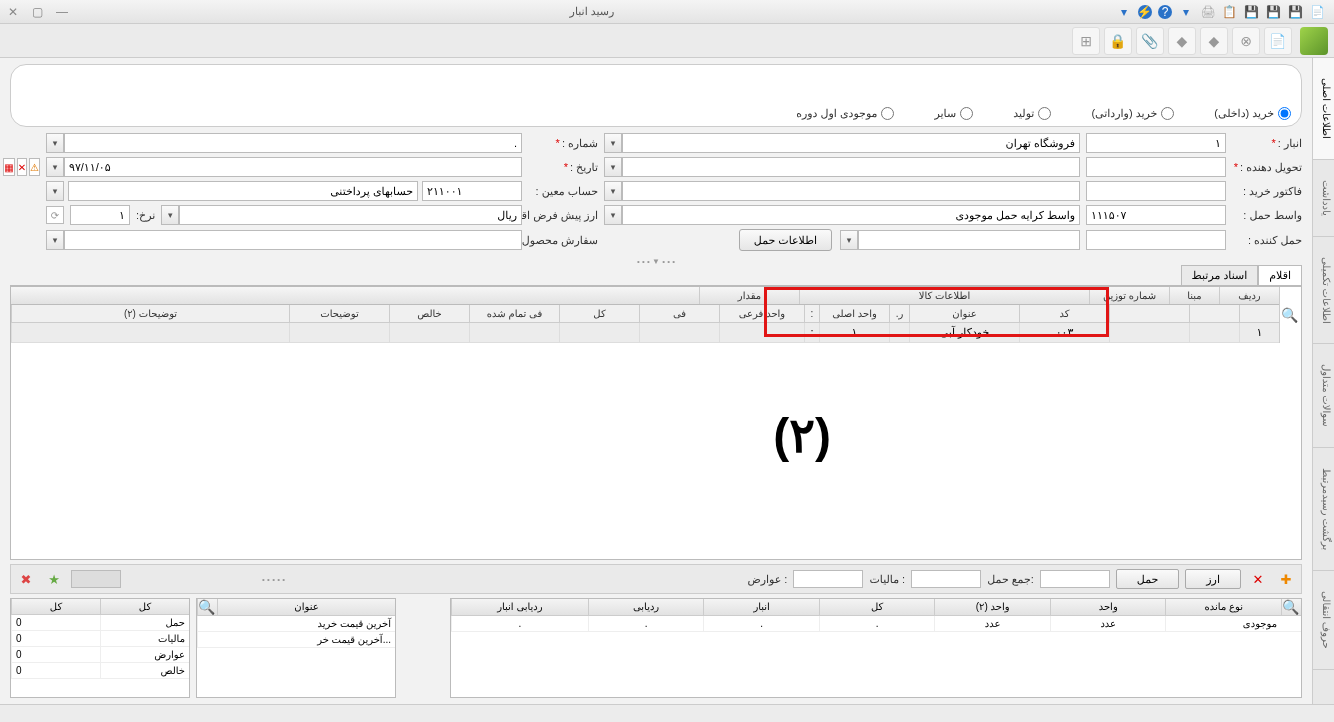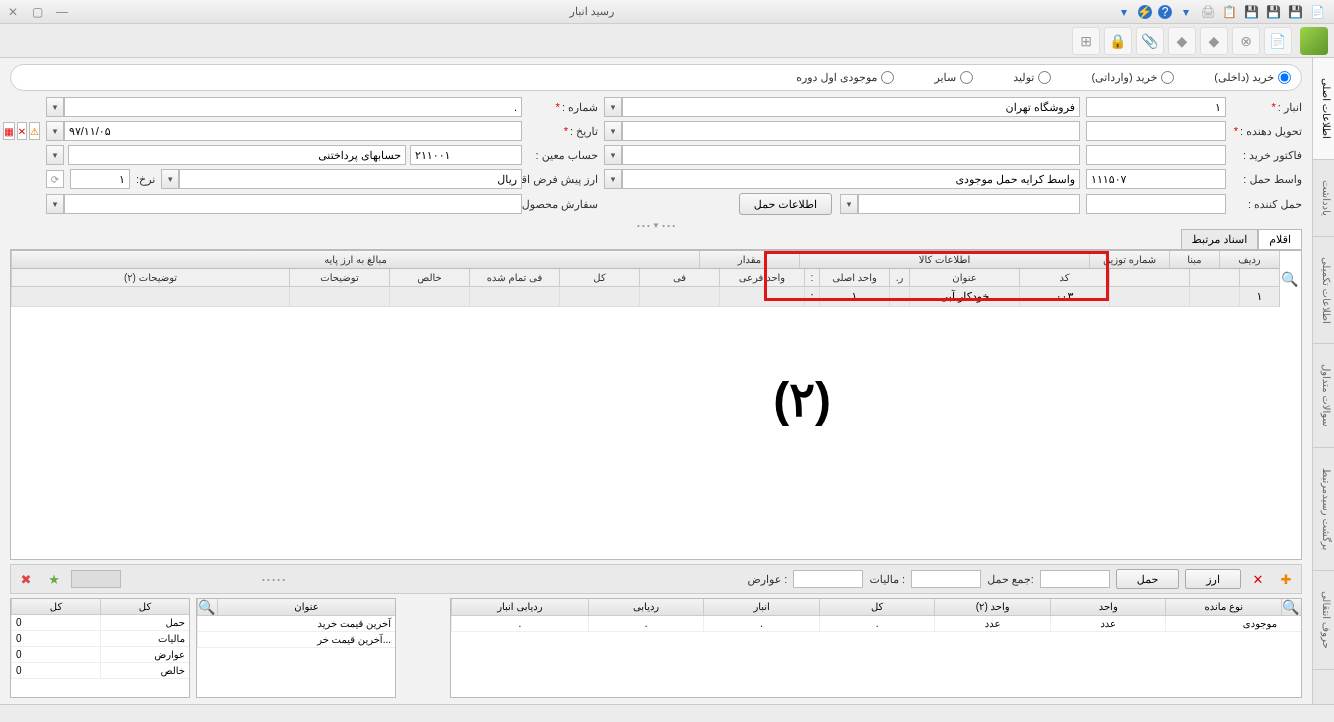--- a/index.html
+++ b/index.html
@@ -101,21 +101,21 @@
 .radio-row {
   margin: 6px 10px;
   padding: 6px 10px;
   background: #fff;
   border: 1px solid #ccc;
   border-radius: 16px;
   display: flex;
   gap: 40px;
   justify-content: flex-start;
 }
-.radio-opt { display: inline-flex; align-items: center; gap: 4px; color: #333; }
+.radio-opt { display: inline-flex; align-items: center; gap: 4px; color: #333; margin-top: 36px; }
 .form-grid {
   margin: 0 10px 6px;
   display: grid;
   grid-template-columns: 70px 140px 1fr 70px 1fr 30px;
   gap: 4px 6px;
   align-items: center;
 }
 .flabel { color: #333; font-size: 11px; text-align: right; white-space: nowrap; }
 .flabel .req { color: #d00; margin-right: 2px; }
 .finput {
@@ -424,21 +424,21 @@
       </div>
 
       <div class="flabel">فاکتور خرید :</div>
       <div class="finput"></div>
       <div class="field-pair">
           <div class="finput"></div>
           <span class="dd-arrow">▾</span>
         </div>
       <div class="flabel">حساب معین :</div>
       <div style="display:flex;gap:4px">
-          <div class="finput" style="width:112px;direction:ltr;text-align:right">۲۱۱۰۰۱</div>
+          <div class="finput" style="width:100px;direction:ltr;text-align:right">۲۱۱۰۰۱</div>
           <div class="finput" style="flex:1">حسابهای پرداختنی</div>
           <span class="dd-arrow">▾</span>
         </div>
       <div></div>
 
       <div class="flabel">واسط حمل :</div>
       <div class="finput" style="direction:ltr;text-align:right">۱۱۱۵۰۷</div>
       <div class="field-pair">
           <div class="finput">واسط کرایه حمل موجودی</div>
           <span class="dd-arrow">▾</span>
@@ -482,21 +482,20 @@
     <div class="grid-wrap">
       <div style="display:flex">
         <span class="mag-icon">🔍</span>
         <div style="flex:1">
           <div class="grid-headers">
             <div class="ghcell" style="width:60px">ردیف</div>
             <div class="ghcell" style="width:50px">مبنا</div>
             <div class="ghcell" style="width:80px">شماره توزین</div>
             <div class="ghcell" style="width:290px">اطلاعات کالا</div>
             <div class="ghcell" style="width:100px">مقدار</div>
-            <div class="ghcell" style="flex:1">مبالغ به ارز پایه</div>
           </div>
           <div class="subheaders">
             <div class="ghcell" style="width:40px"></div>
             <div class="ghcell" style="width:50px"></div>
             <div class="ghcell" style="width:80px"></div>
             <div class="ghcell" style="width:90px">کد</div>
             <div class="ghcell" style="width:110px">عنوان</div>
             <div class="ghcell" style="width:20px">ر.</div>
             <div class="ghcell" style="width:70px">واحد اصلی</div>
             <div class="ghcell" style="width:15px">:</div>

